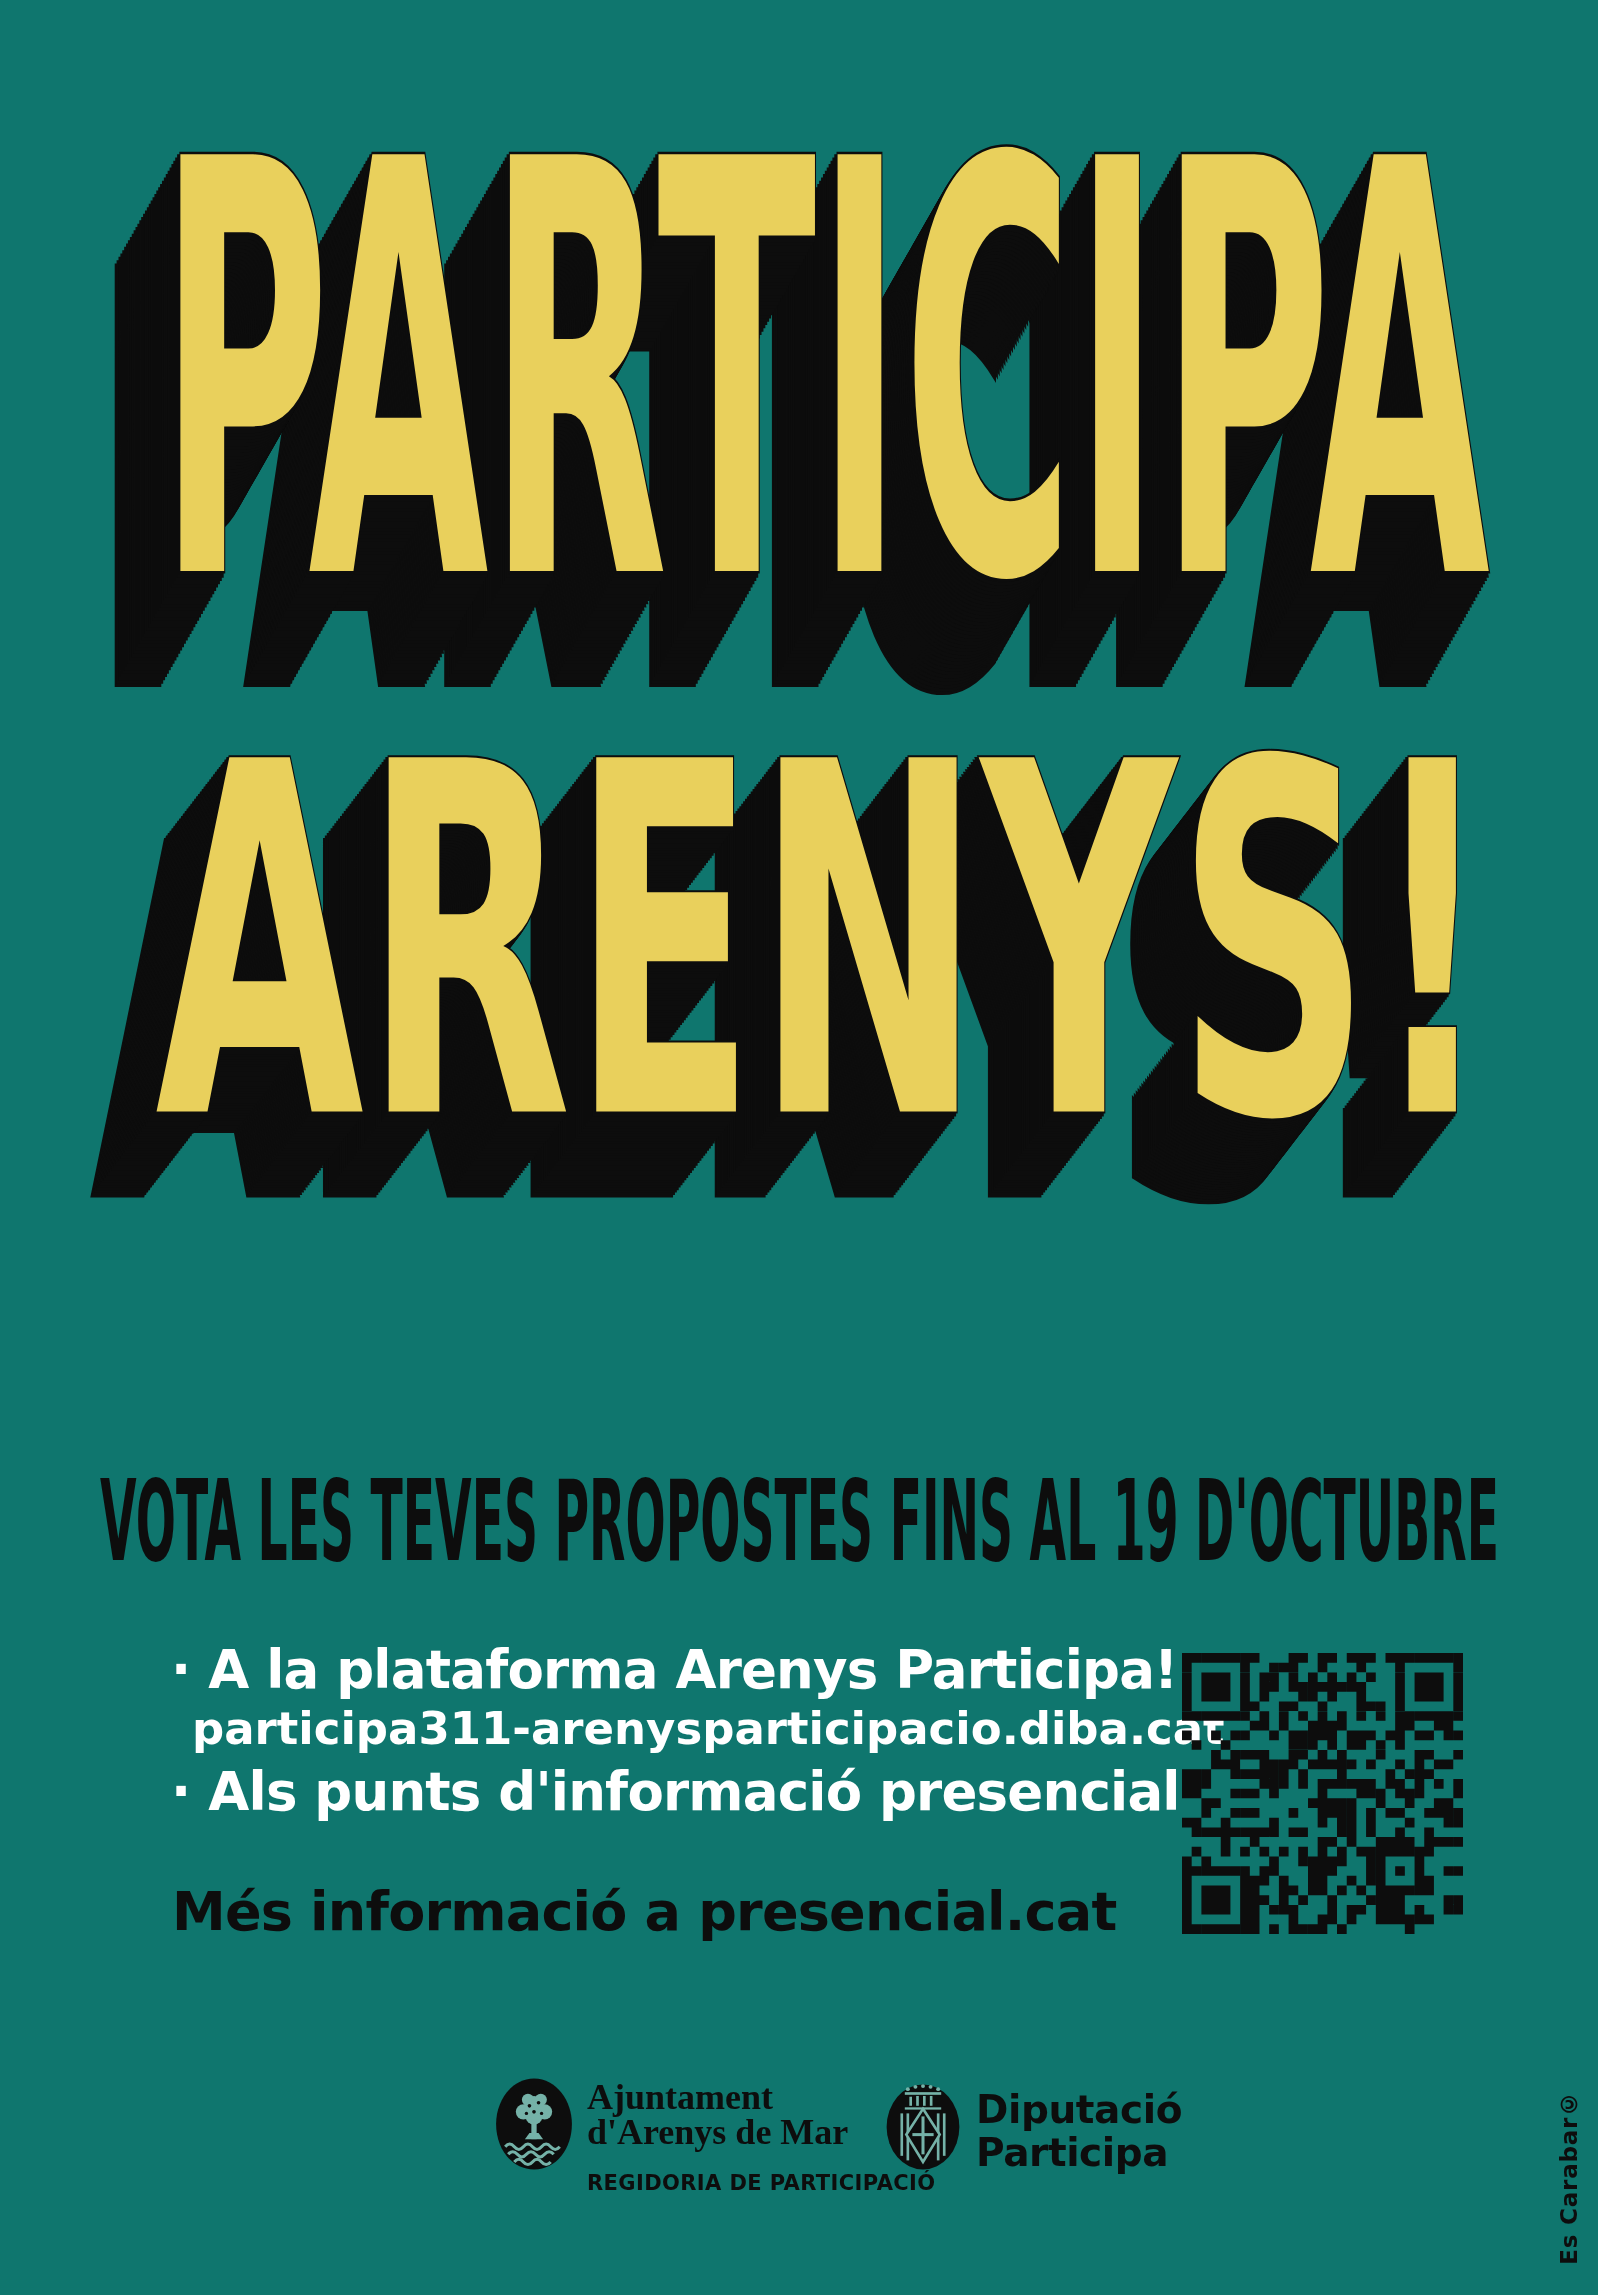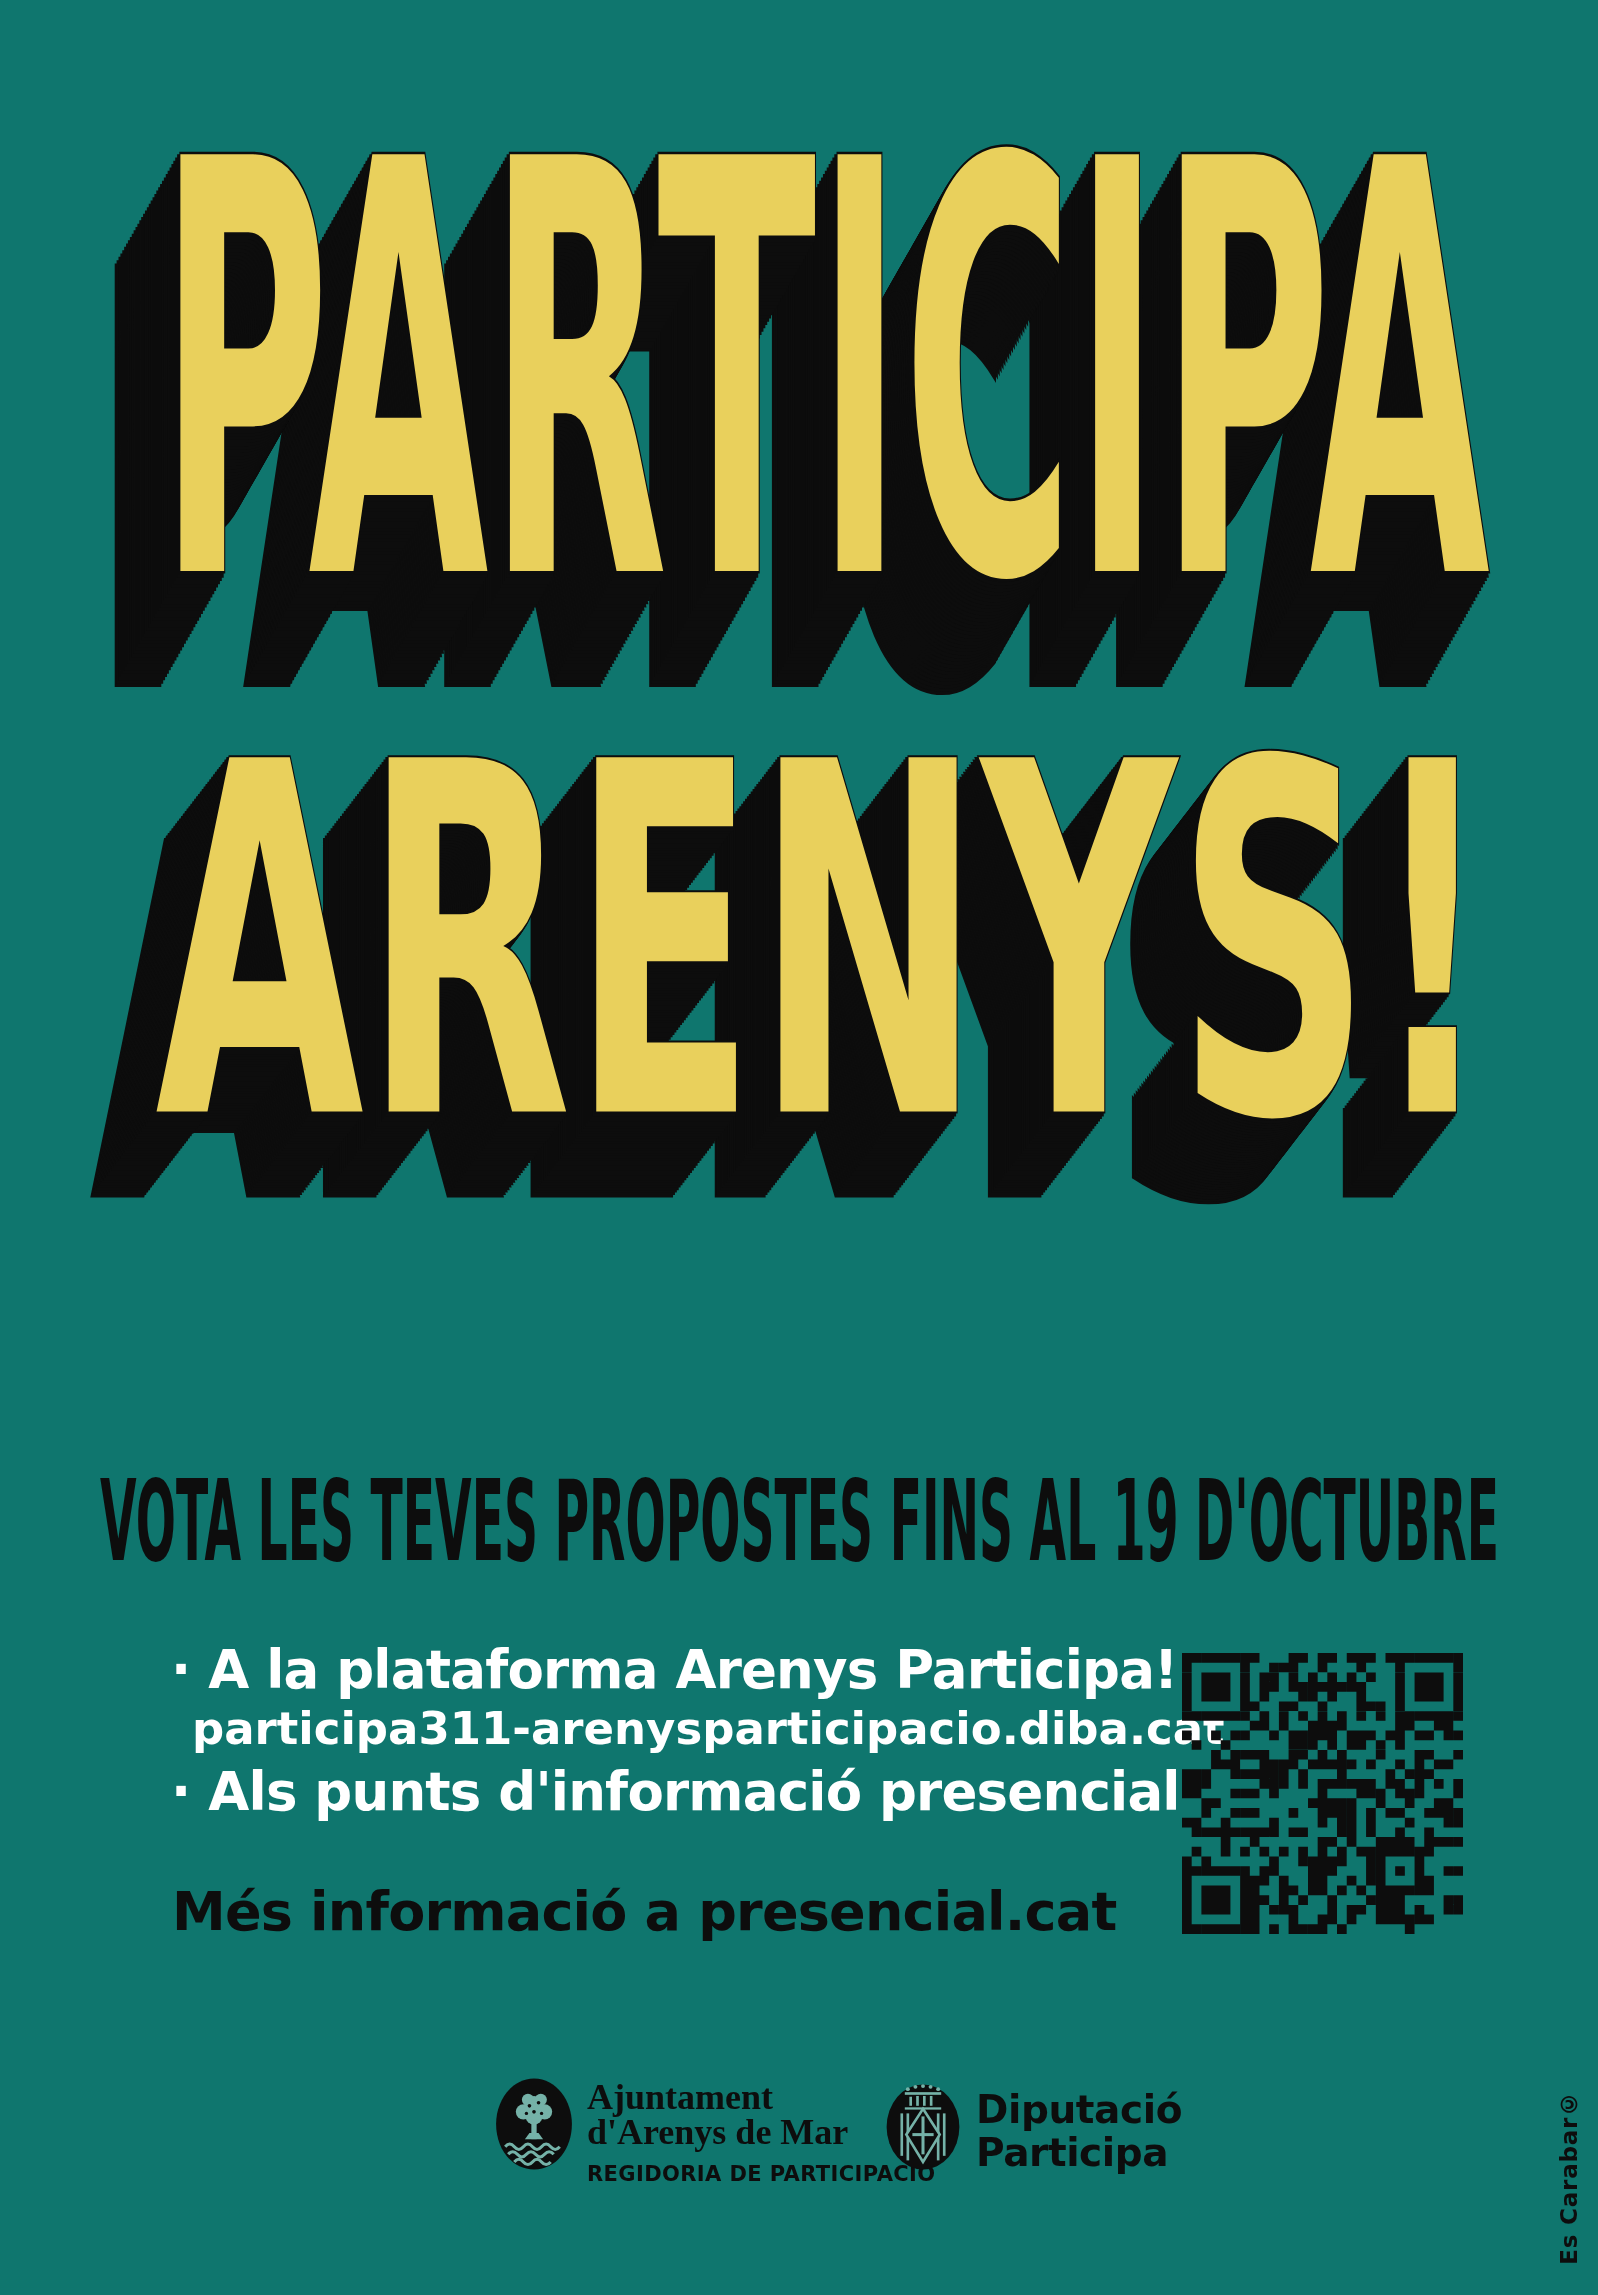--- a/index.html
+++ b/index.html
@@ -32,21 +32,21 @@
     position:absolute; left:172px; top:1880px;
     color:#0d0d0d; font-weight:bold; font-size:54px; letter-spacing:-0.8px;
   }
   .qr{position:absolute; left:1182px; top:1653px; width:281px; height:281px;}
   .qr svg{display:block;width:281px;height:281px;}
   .seal{position:absolute;}
   .aj-seal{left:493px; top:2077px; width:82px; height:94px;}
   .aj-text{position:absolute; left:587px; top:2080px; color:#0d0d0d;}
   .aj-name{font-family:"Liberation Serif","DejaVu Serif",serif; font-weight:bold;
            font-size:36px; line-height:35px; letter-spacing:0;}
-  .aj-dept{font-weight:bold; font-size:21px; letter-spacing:0.4px; margin-top:12px;}
+  .aj-dept{font-weight:bold; font-size:21px; letter-spacing:0.4px; margin-top:21px;}
   .dp-seal{left:882px; top:2077px; width:82px; height:94px;}
   .dp-text{position:absolute; left:976px; top:2088px; color:#0d0d0d;
            font-weight:bold; font-size:39px; line-height:43px; letter-spacing:-0.4px;}
   .credit{
     position:absolute; right:16.6px; bottom:30px;
     writing-mode:vertical-rl; transform:rotate(180deg);
     color:#0d0d0d; font-weight:bold; font-size:23px; letter-spacing:0.8px;
   }
 </style>
 </head>

